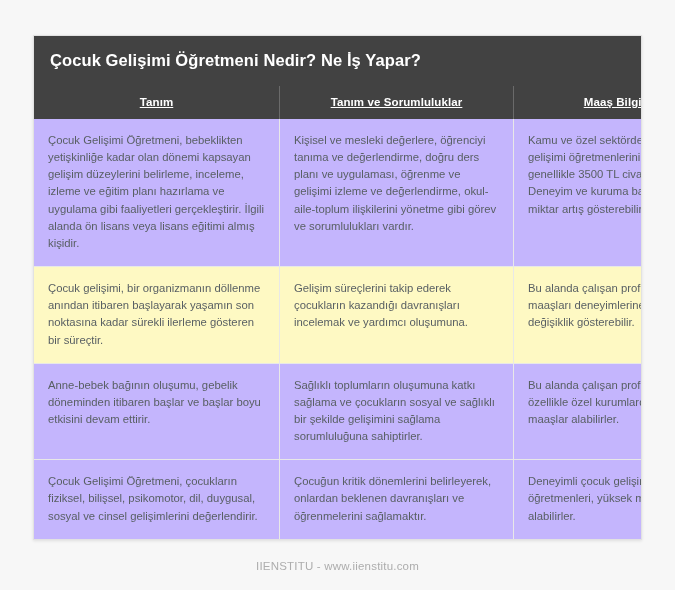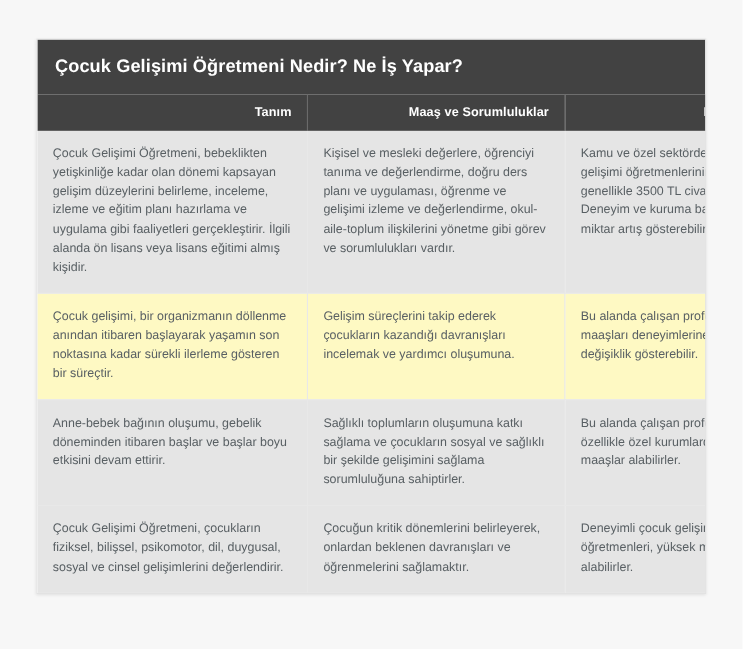--- a/index.html
+++ b/index.html
@@ -47,39 +47,40 @@
     width: 100%;
     border-collapse: collapse;
     table-layout: fixed;
   }
 
   table.data-table thead th {
     background: #424242;
     color: #ffffff;
     font-size: 11.5px;
     font-weight: bold;
-    text-align: right;
+    text-align: center;
     padding: 10px 14px 11px 14px;
     border-right: 1px solid #6a6a6a;
     vertical-align: middle;
     letter-spacing: 0.1px;
+    text-decoration: underline;
   }
   table.data-table thead th:last-child {
     border-right: none;
   }
 
   table.data-table tbody td {
     font-size: 11.3px;
     line-height: 1.52;
     color: #585f63;
     padding: 13px 14px 14px 14px;
     vertical-align: top;
     border-right: 1px solid #e8e8e8;
     border-bottom: 1px solid #e8e8e8;
-    background: #e5e5e5;
+    background: #c4b5fd;
     word-wrap: break-word;
   }
   table.data-table tbody td:last-child {
     border-right: none;
   }
   table.data-table tbody tr.stripe td {
     background: #fef9c3;
   }
   table.data-table tbody tr:last-child td {
     border-bottom: none;
@@ -104,21 +105,21 @@
 <div class="page">
 
   <div class="table-card">
 
     <div class="table-title">Çocuk Gelişimi Öğretmeni Nedir? Ne İş Yapar?</div>
 
     <table class="data-table">
       <thead>
         <tr>
           <th class="col-1">Tanım</th>
-          <th class="col-2">Maaş ve Sorumluluklar</th>
+          <th class="col-2">Tanım ve Sorumluluklar</th>
           <th class="col-3">Maaş Bilgileri</th>
         </tr>
       </thead>
       <tbody>
 
         <tr>
           <td class="col-1">Çocuk Gelişimi Öğretmeni, bebeklikten yetişkinliğe kadar olan dönemi kapsayan gelişim düzeylerini belirleme, inceleme, izleme ve eğitim planı hazırlama ve uygulama gibi faaliyetleri gerçekleştirir. İlgili alanda ön lisans veya lisans eğitimi almış kişidir.</td>
           <td class="col-2">Kişisel ve mesleki değerlere, öğrenciyi tanıma ve değerlendirme, doğru ders planı ve uygulaması, öğrenme ve gelişimi izleme ve değerlendirme, okul-aile-toplum ilişkilerini yönetme gibi görev ve sorumlulukları vardır.</td>
           <td class="col-3">Kamu ve özel sektörde çalışan çocuk gelişimi öğretmenlerinin maaşları genellikle 3500 TL civarındadır. Deneyim ve kuruma bağlı olarak bu miktar artış gösterebilir.</td>
         </tr>
@@ -138,14 +139,15 @@
         <tr>
           <td class="col-1">Çocuk Gelişimi Öğretmeni, çocukların fiziksel, bilişsel, psikomotor, dil, duygusal, sosyal ve cinsel gelişimlerini değerlendirir.</td>
           <td class="col-2">Çocuğun kritik dönemlerini belirleyerek, onlardan beklenen davranışları ve öğrenmelerini sağlamaktır.</td>
           <td class="col-3">Deneyimli çocuk gelişimi öğretmenleri, yüksek maaşlar alabilirler.</td>
         </tr>
 
       </tbody>
     </table>
   </div>
 
+  <div class="footer-note">IIENSTITU - www.iienstitu.com</div>
 
 </div>
 
 </body></html>

